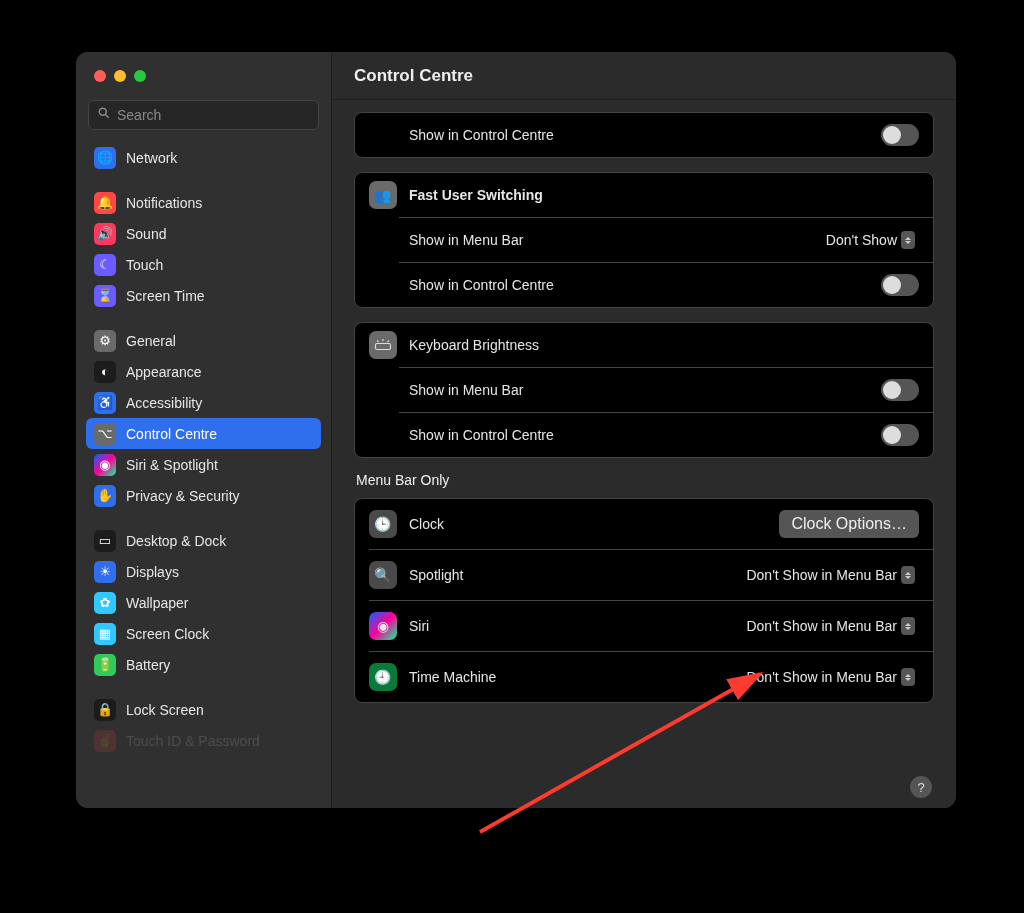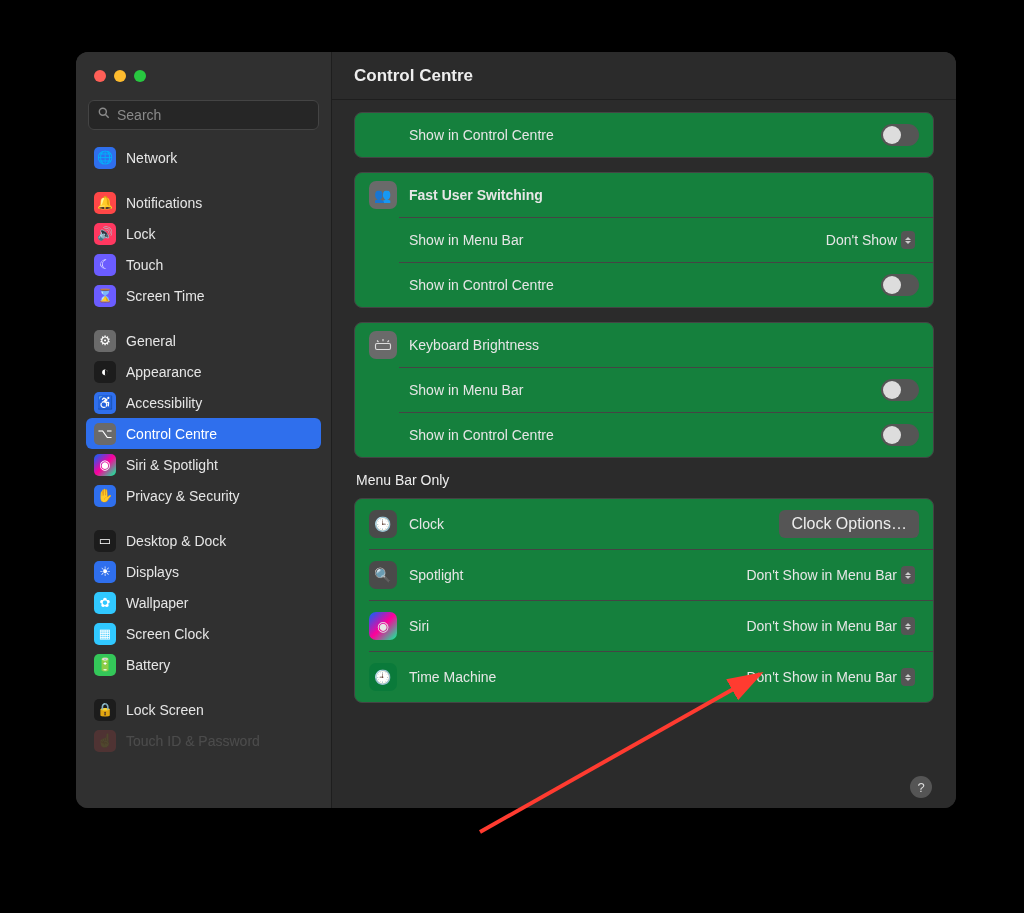--- a/index.html
+++ b/index.html
@@ -49,21 +49,21 @@
   
   .main { flex: 1; display: flex; flex-direction: column; background: #2b2b2b; }
   .main-header {
     height: 48px; display: flex; align-items: center; padding: 0 22px;
     border-bottom: 1px solid #1e1e1e;
   }
   .main-header h1 { color: #eee; font-size: 17px; font-weight: 700; }
   .main-body { flex: 1; overflow-y: auto; padding: 12px 22px 22px 22px; position: relative; }
   .main-body::-webkit-scrollbar { width: 0; }
   .panel {
-    background: #15803d; border: 1px solid #444; border-radius: 8px;
+    background: #000000; border: 1px solid #444; border-radius: 8px;
     margin-bottom: 14px; overflow: hidden;
   }
   .row {
     display: flex; align-items: center; min-height: 44px;
     padding: 6px 14px; font-size: 14px; color: #e6e6e6;
   }
   .row + .row-div { height: 1px; background: #444; margin-left: 44px; }
   .row .hicon {
     width: 28px; height: 28px; border-radius: 7px; background: #555;
     display: flex; align-items: center; justify-content: center; margin-right: 12px;
@@ -133,21 +133,21 @@
           <div class="side-icon" style="background: rgb(47, 111, 237);">🌐</div>
           <span>Network</span>
         </div>
         <div class="group-gap"></div>
         <div class="side-item">
           <div class="side-icon" style="background: rgb(255, 71, 71);">🔔</div>
           <span>Notifications</span>
         </div>
         <div class="side-item">
           <div class="side-icon" style="background: rgb(255, 56, 96);">🔊</div>
-          <span>Lock</span>
+          <span>Sound</span>
         </div>
         <div class="side-item">
           <div class="side-icon" style="background: rgb(107, 92, 255);">☾</div>
           <span>Touch</span>
         </div>
         <div class="side-item">
           <div class="side-icon" style="background: rgb(107, 92, 255);">⌛</div>
           <span>Screen Time</span>
         </div>
         <div class="group-gap"></div>

